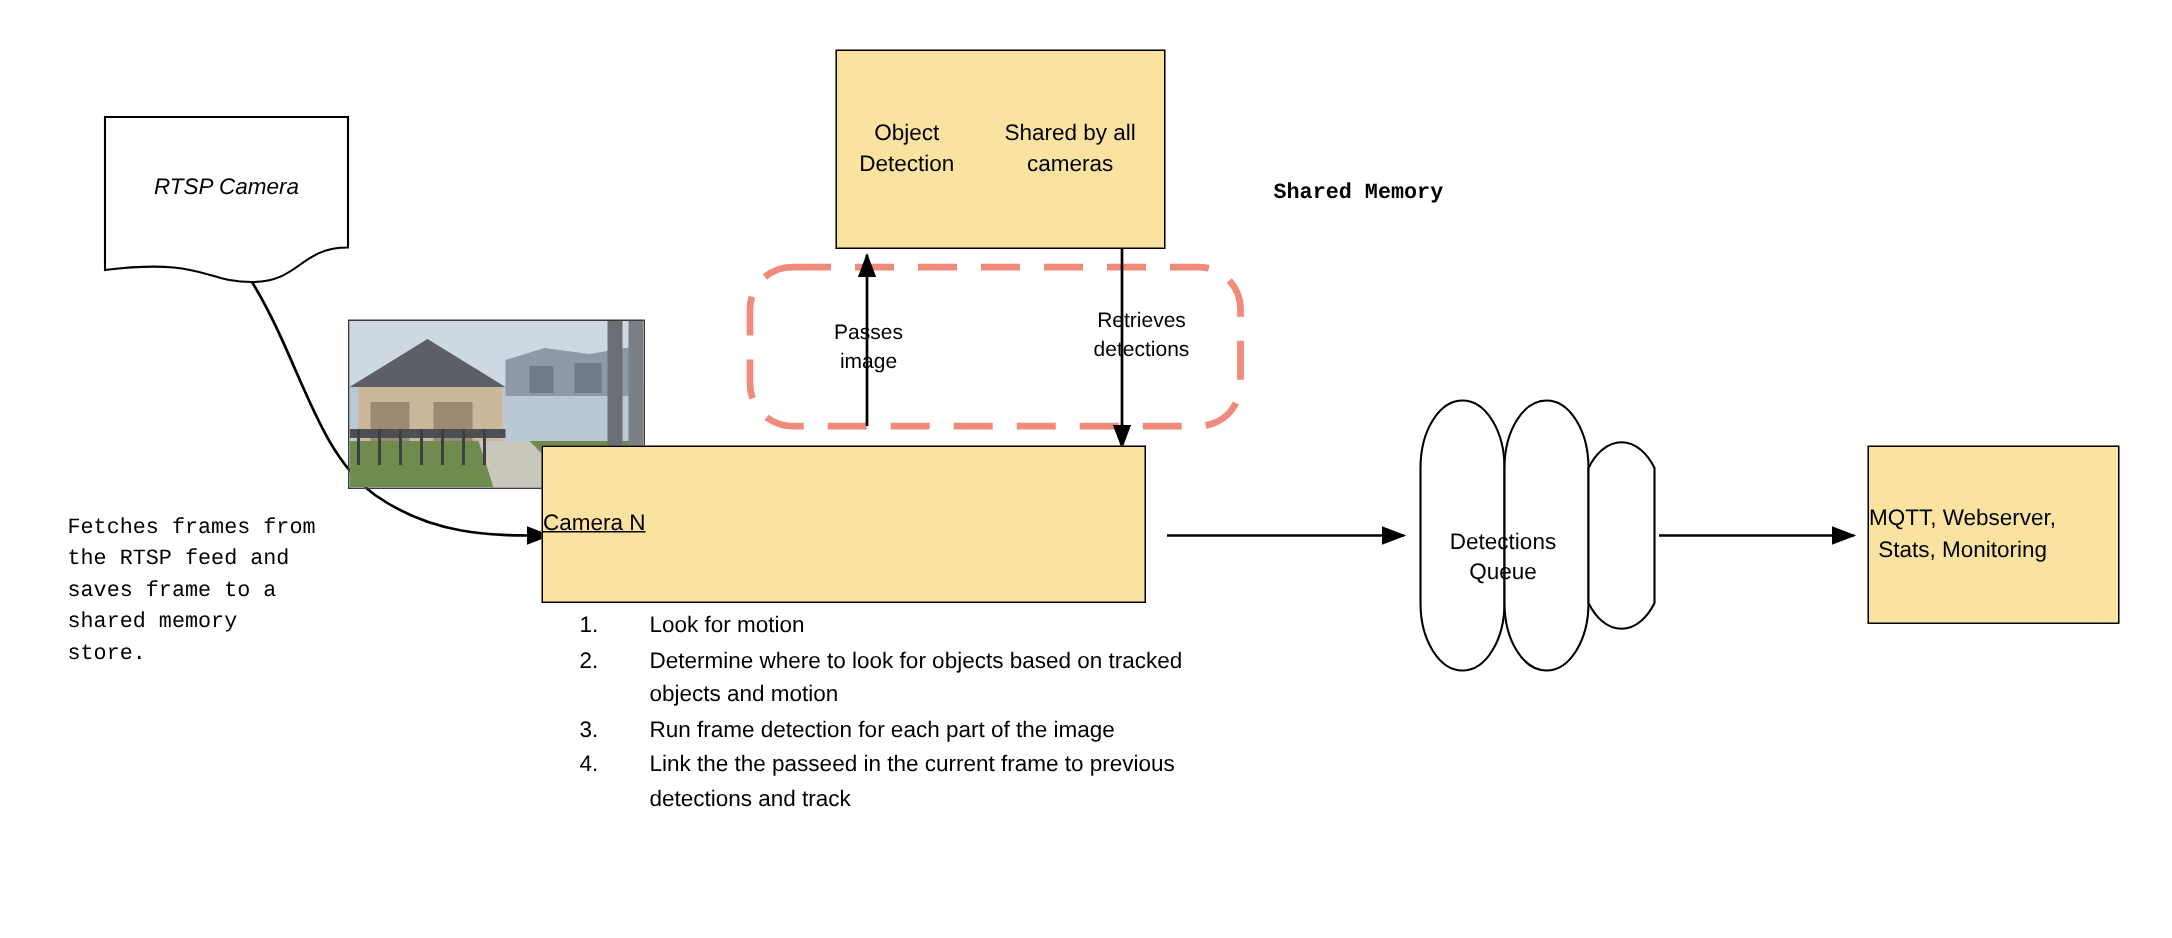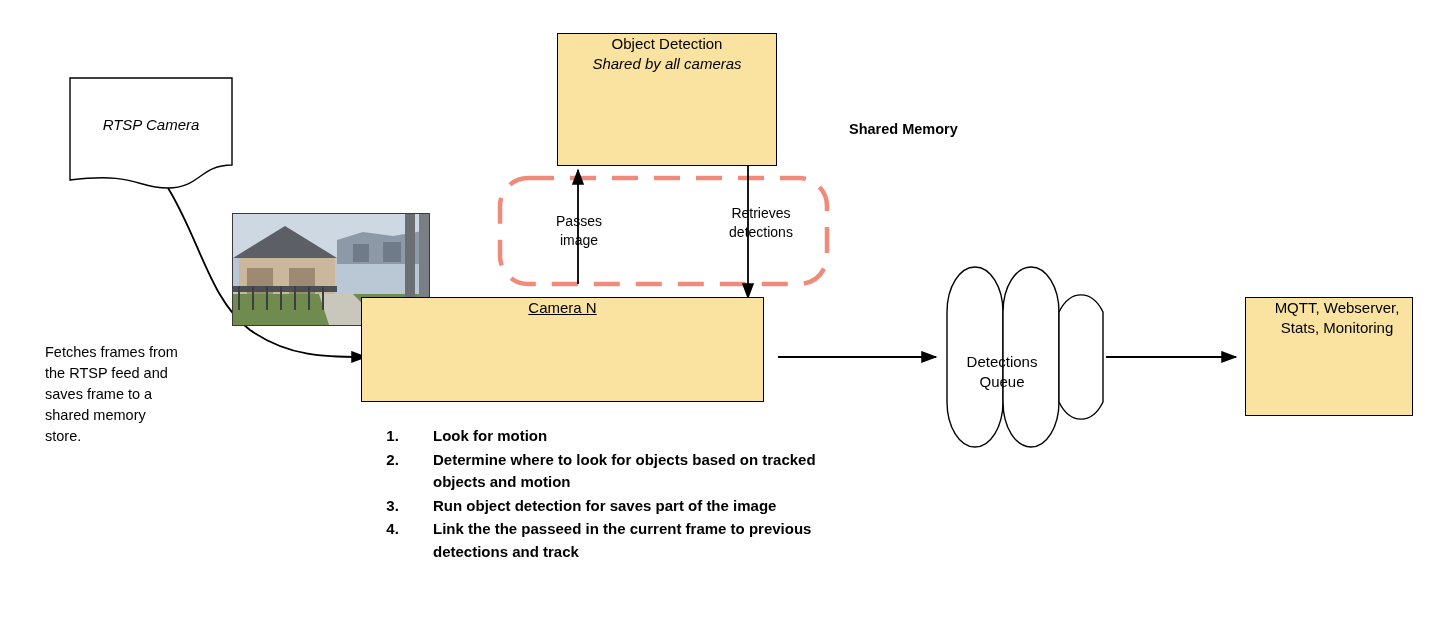--- a/index.html
+++ b/index.html
@@ -27,47 +27,46 @@
     overflow: visible;
   }
   .node {
     position: absolute;
     box-sizing: border-box;
   }
   .box {
     background: #fae3a0;
     border: 1px solid #000000;
     display: flex;
-    flex-direction: column;
     align-items: center;
     justify-content: flex-start;
     text-align: center;
   }
   .box-label {
     font-size: 15px;
     line-height: 1.35;
   }
   .box-sub {
     font-size: 15px;
-    font-style: italic;
     line-height: 1.35;
   }
   .doc-label {
     position: absolute;
     font-size: 15px;
     text-align: center;
     width: 100%;
     top: 38px;
     font-style: italic;
   }
   .free-text {
     position: absolute;
     font-size: 14.5px;
     line-height: 1.45;
     white-space: pre-line;
+    font-family: Liberation Mono, monospace;
   }
   .free-text.bold-head {
     font-weight: bold;
   }
   .dash-label {
     position: absolute;
     font-size: 14px;
     line-height: 1.35;
     text-align: center;
   }
@@ -164,21 +163,21 @@
 
   <div class="node box" style="left:557px; top:33px; width:220px; height:133px;">
     <div class="box-label">Object Detection</div>
     <div class="box-sub">Shared by all cameras</div>
   </div>
 
   <div class="node box" style="left:361px; top:297px; width:403px; height:105px;text-decoration:underline;">
     <div class="box-label">Camera N</div>
   </div>
 
-  <div class="node box" style="left:1245px; top:297px; width:168px; height:119px;padding-left:16px;">
+  <div class="node box" style="left:1245px; top:297px; width:168px; height:119px;">
     <div class="box-label" style="white-space: pre-line;">MQTT, Webserver,
 Stats, Monitoring</div>
   </div>
 
   <div class="node" style="left:932px; top:312px; width:140px; height:90px;">
     <div class="cyl-text" style="white-space: pre-line;">Detections
 Queue</div>
   </div>
 
   <div class="dash-label" style="left:524px; top:212px; width:110px; white-space: pre-line;">Passes
@@ -188,20 +187,20 @@
 
   <div class="free-text bold-head" style="left:849px; top:119px; width:230px;">Shared Memory</div>
 
   <div class="free-text" style="left:45px; top:342px; width:200px;">Fetches frames from
 the RTSP feed and
 saves frame to a
 shared memory
 store.</div>
 
 
-  <ol class="steps" style="left:375px; top:425px; width:420px;font-weight:bold;">
+  <ol class="steps" style="left:375px; top:406px; width:420px;">
     <li>Look for motion</li>
     <li>Determine where to look for objects based on tracked objects and motion</li>
-    <li>Run object detection for saves part of the image</li>
+    <li>Run frame detection for each part of the image</li>
     <li>Link the the passeed in the current frame to previous detections and track</li>
   </ol>
 
 </div>
 
 </body></html>

